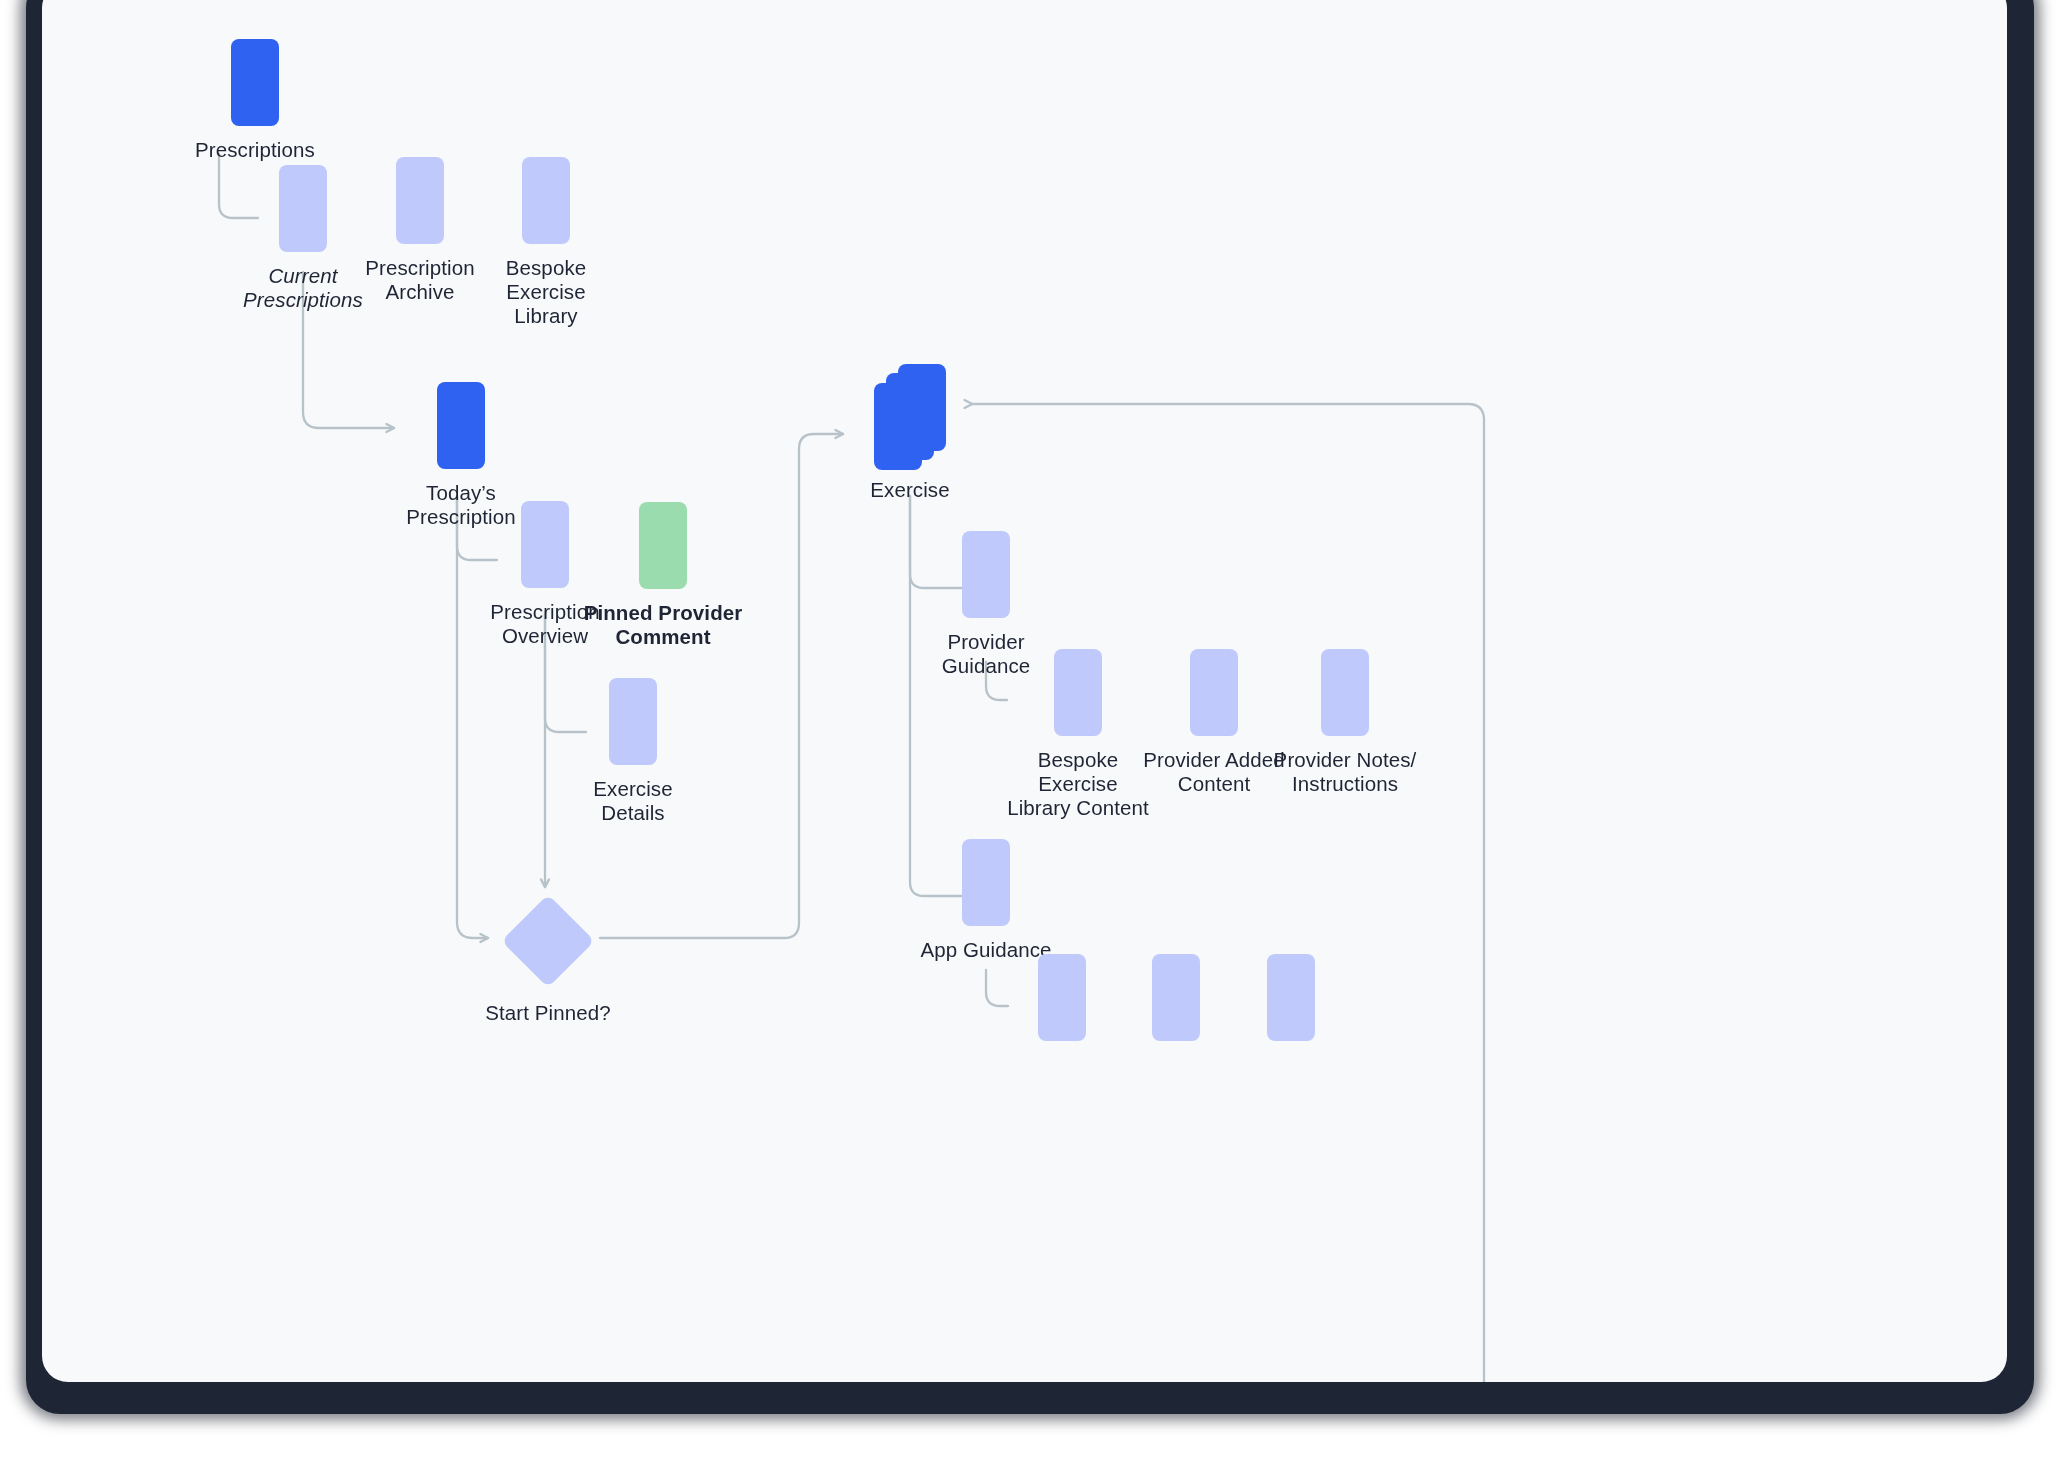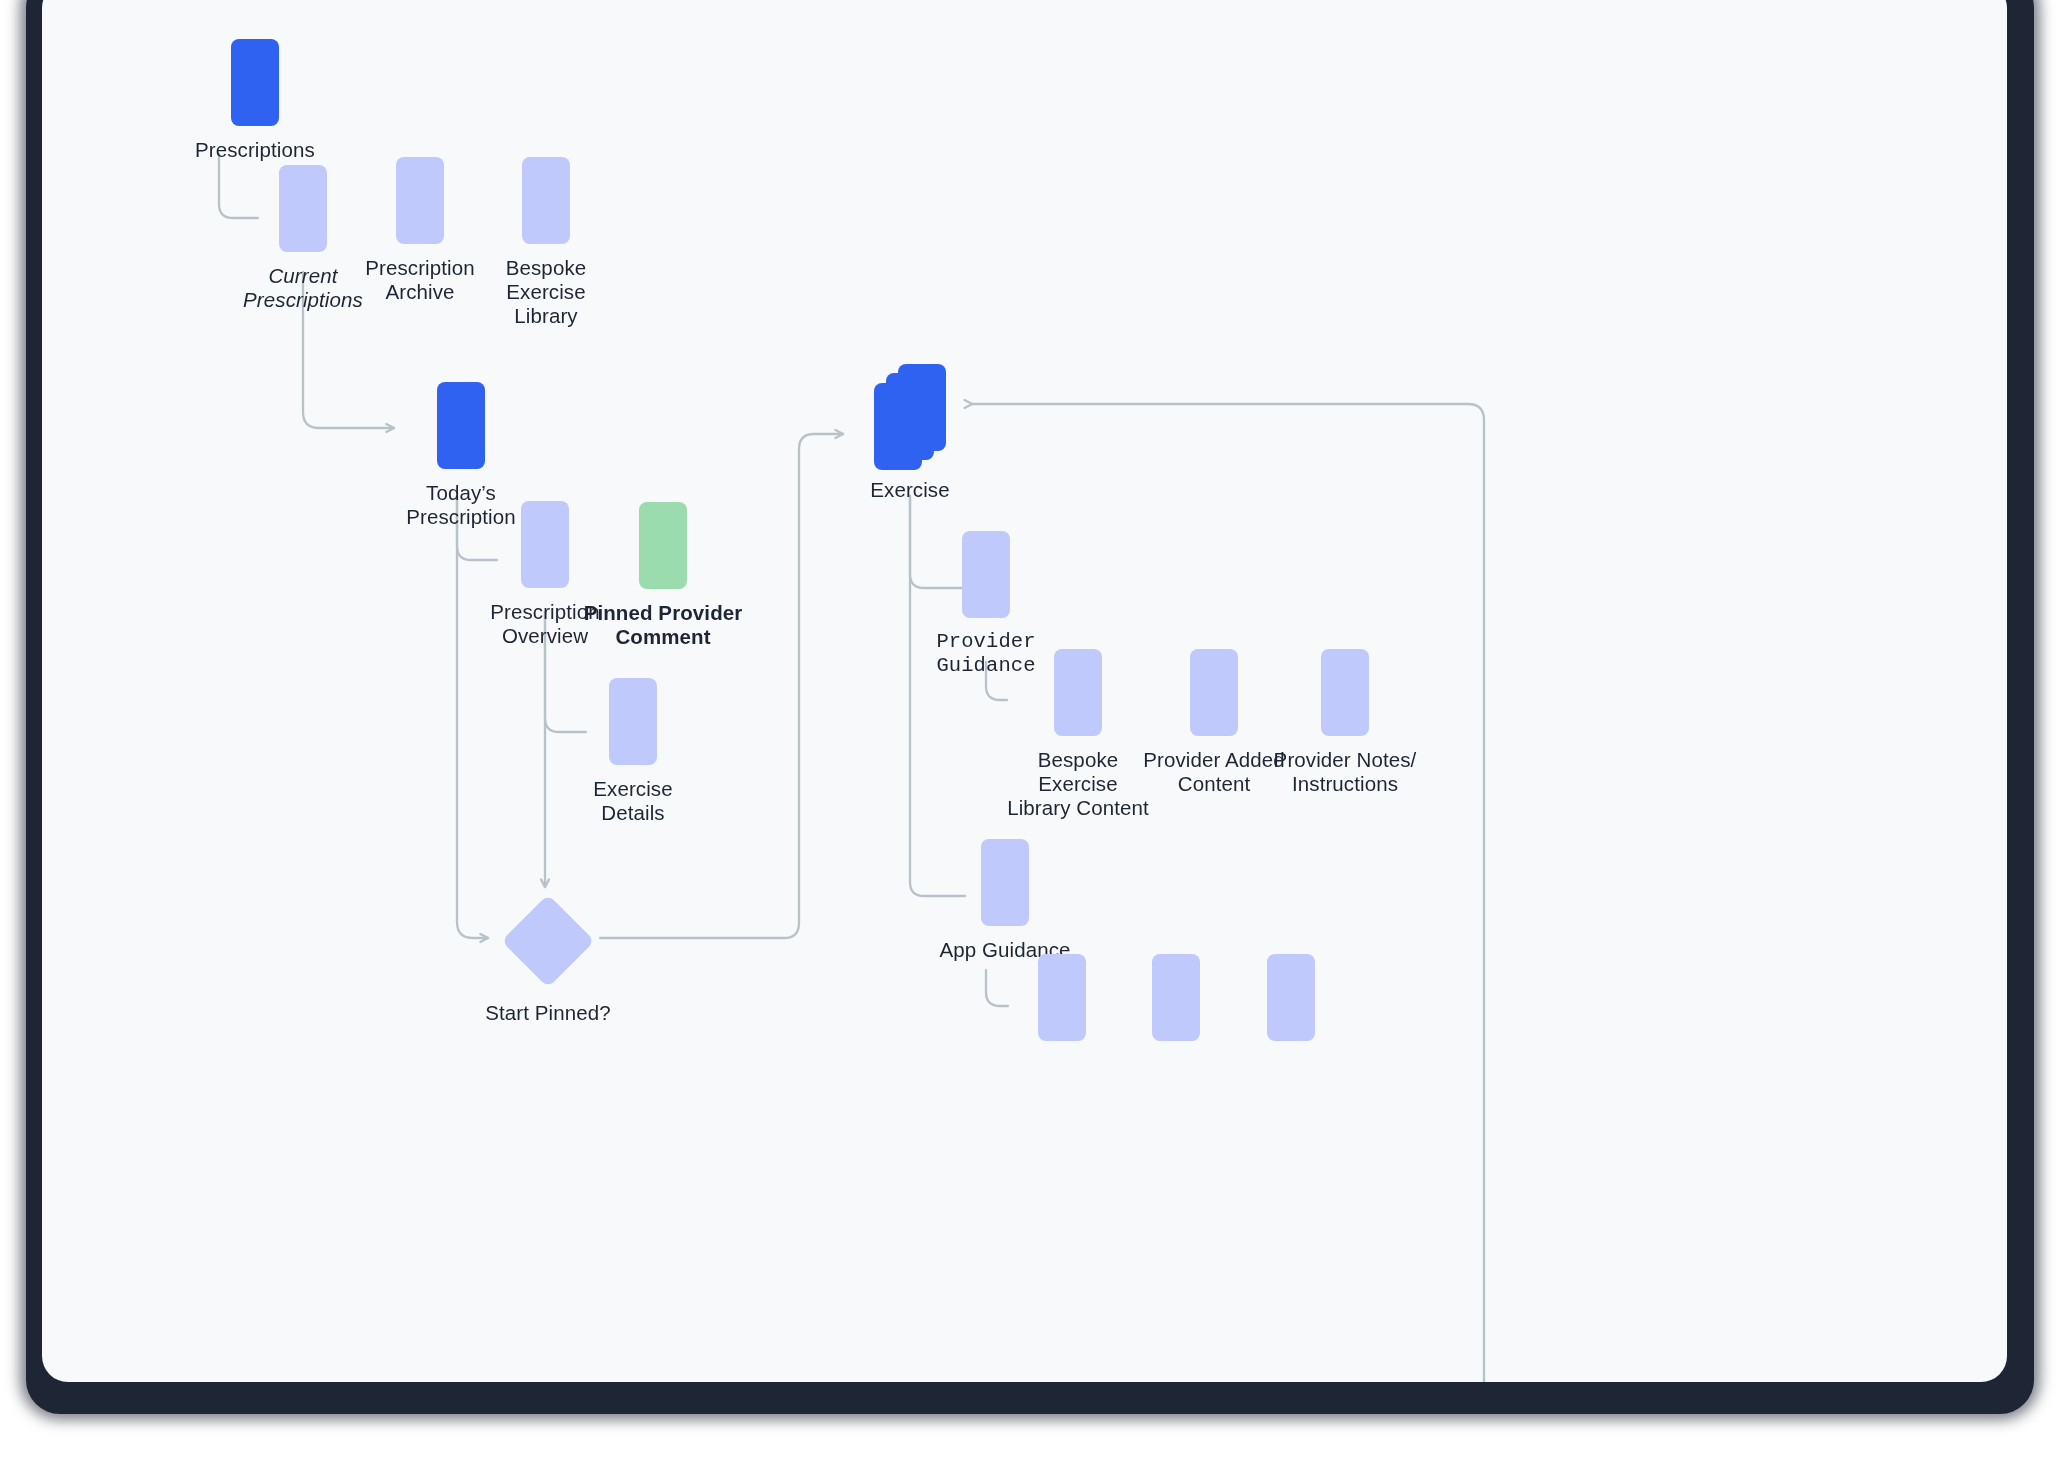--- a/index.html
+++ b/index.html
@@ -189,21 +189,21 @@
 
     <div class="node" style="left:804px; top:382px; width:128px;">
       <div class="stack" style="width:72px;height:106px;">
         <div class="s3" style="left:24px; top:0px;  width:48px; height:87px;"></div>
         <div class="s2" style="left:12px; top:9px;  width:48px; height:87px;"></div>
         <div class="s1" style="left:0px;  top:19px; width:48px; height:87px;"></div>
       </div>
       <div class="label" style="margin-top:8px;">Exercise</div>
     </div>
 
-    <div class="node" style="left:873px; top:549px; width:142px;font-family:Liberation Mono, monospace;">
+    <div class="node" style="left:873px; top:549px; width:142px;">
       <div class="card secondary" style="width:48px;height:87px;"></div>
       <div class="label">Provider
 Guidance</div>
     </div>
 
     <div class="node" style="left:956px; top:667px; width:160px;">
       <div class="card secondary" style="width:48px;height:87px;"></div>
       <div class="label">Bespoke Exercise
 Library Content</div>
     </div>
@@ -213,21 +213,21 @@
       <div class="label">Provider Notes/
 Instructions</div>
     </div>
 
     <div class="node" style="left:1096px; top:667px; width:152px;">
       <div class="card secondary" style="width:48px;height:87px;"></div>
       <div class="label">Provider Added
 Content</div>
     </div>
 
-    <div class="node" style="left:892px; top:857px; width:142px;">
+    <div class="node" style="left:873px; top:857px; width:142px;">
       <div class="card secondary" style="width:48px;height:87px;"></div>
       <div class="label">App Guidance</div>
     </div>
 
     <div class="node" style="left:996px; top:972px;">
       <div class="card secondary" style="width:48px;height:87px;"></div>
       <div class="label"></div>
     </div>
     <div class="node" style="left:1110px; top:972px;">
       <div class="card secondary" style="width:48px;height:87px;"></div>

